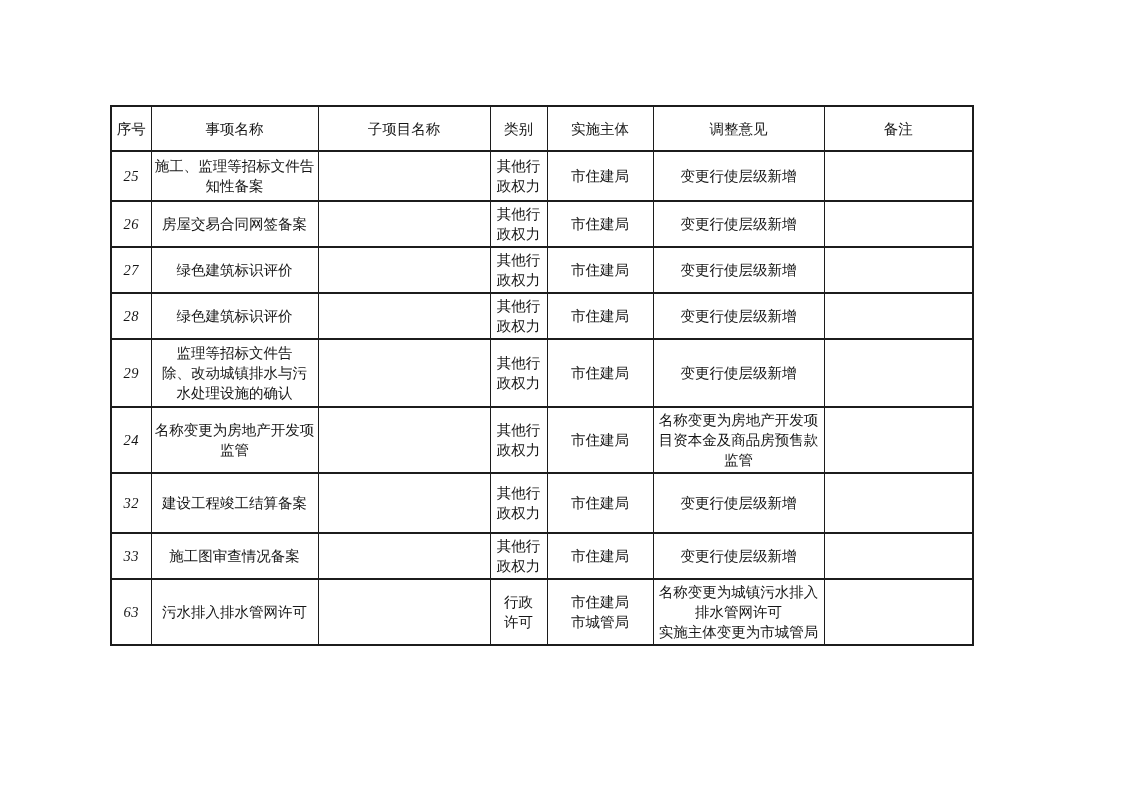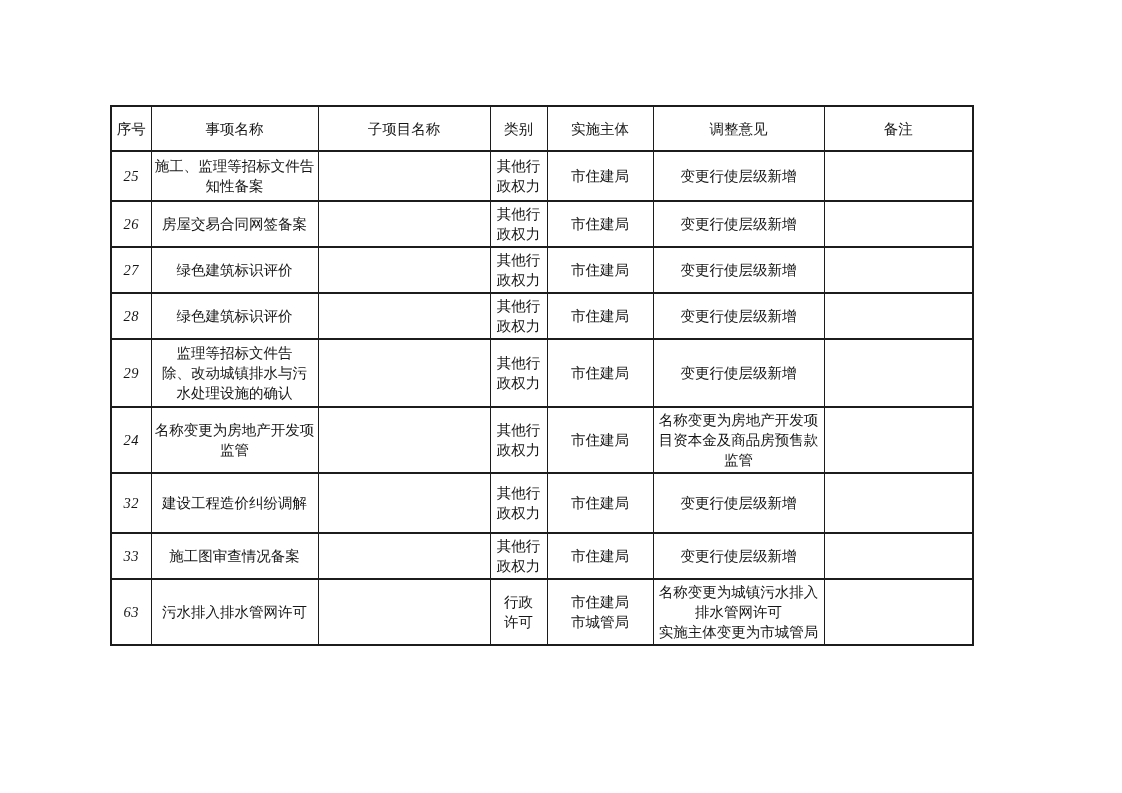--- a/index.html
+++ b/index.html
@@ -146,21 +146,21 @@
         <td>其他行
 政权力</td>
         <td>市住建局</td>
         <td class="col-adjust">名称变更为房地产开发项
 目资本金及商品房预售款
 监管</td>
         <td></td>
       </tr>
       <tr style="height:60px">
         <td class="col-num">32</td>
-        <td class="col-name">建设工程造价纠纷调解</td>
+        <td class="col-name">建设工程竣工结算备案</td>
         <td></td>
         <td>其他行
 政权力</td>
         <td>市住建局</td>
         <td class="col-adjust">变更行使层级新增</td>
         <td></td>
       </tr>
       <tr style="height:43px">
         <td class="col-num">33</td>
         <td class="col-name">施工图审查情况备案</td>

